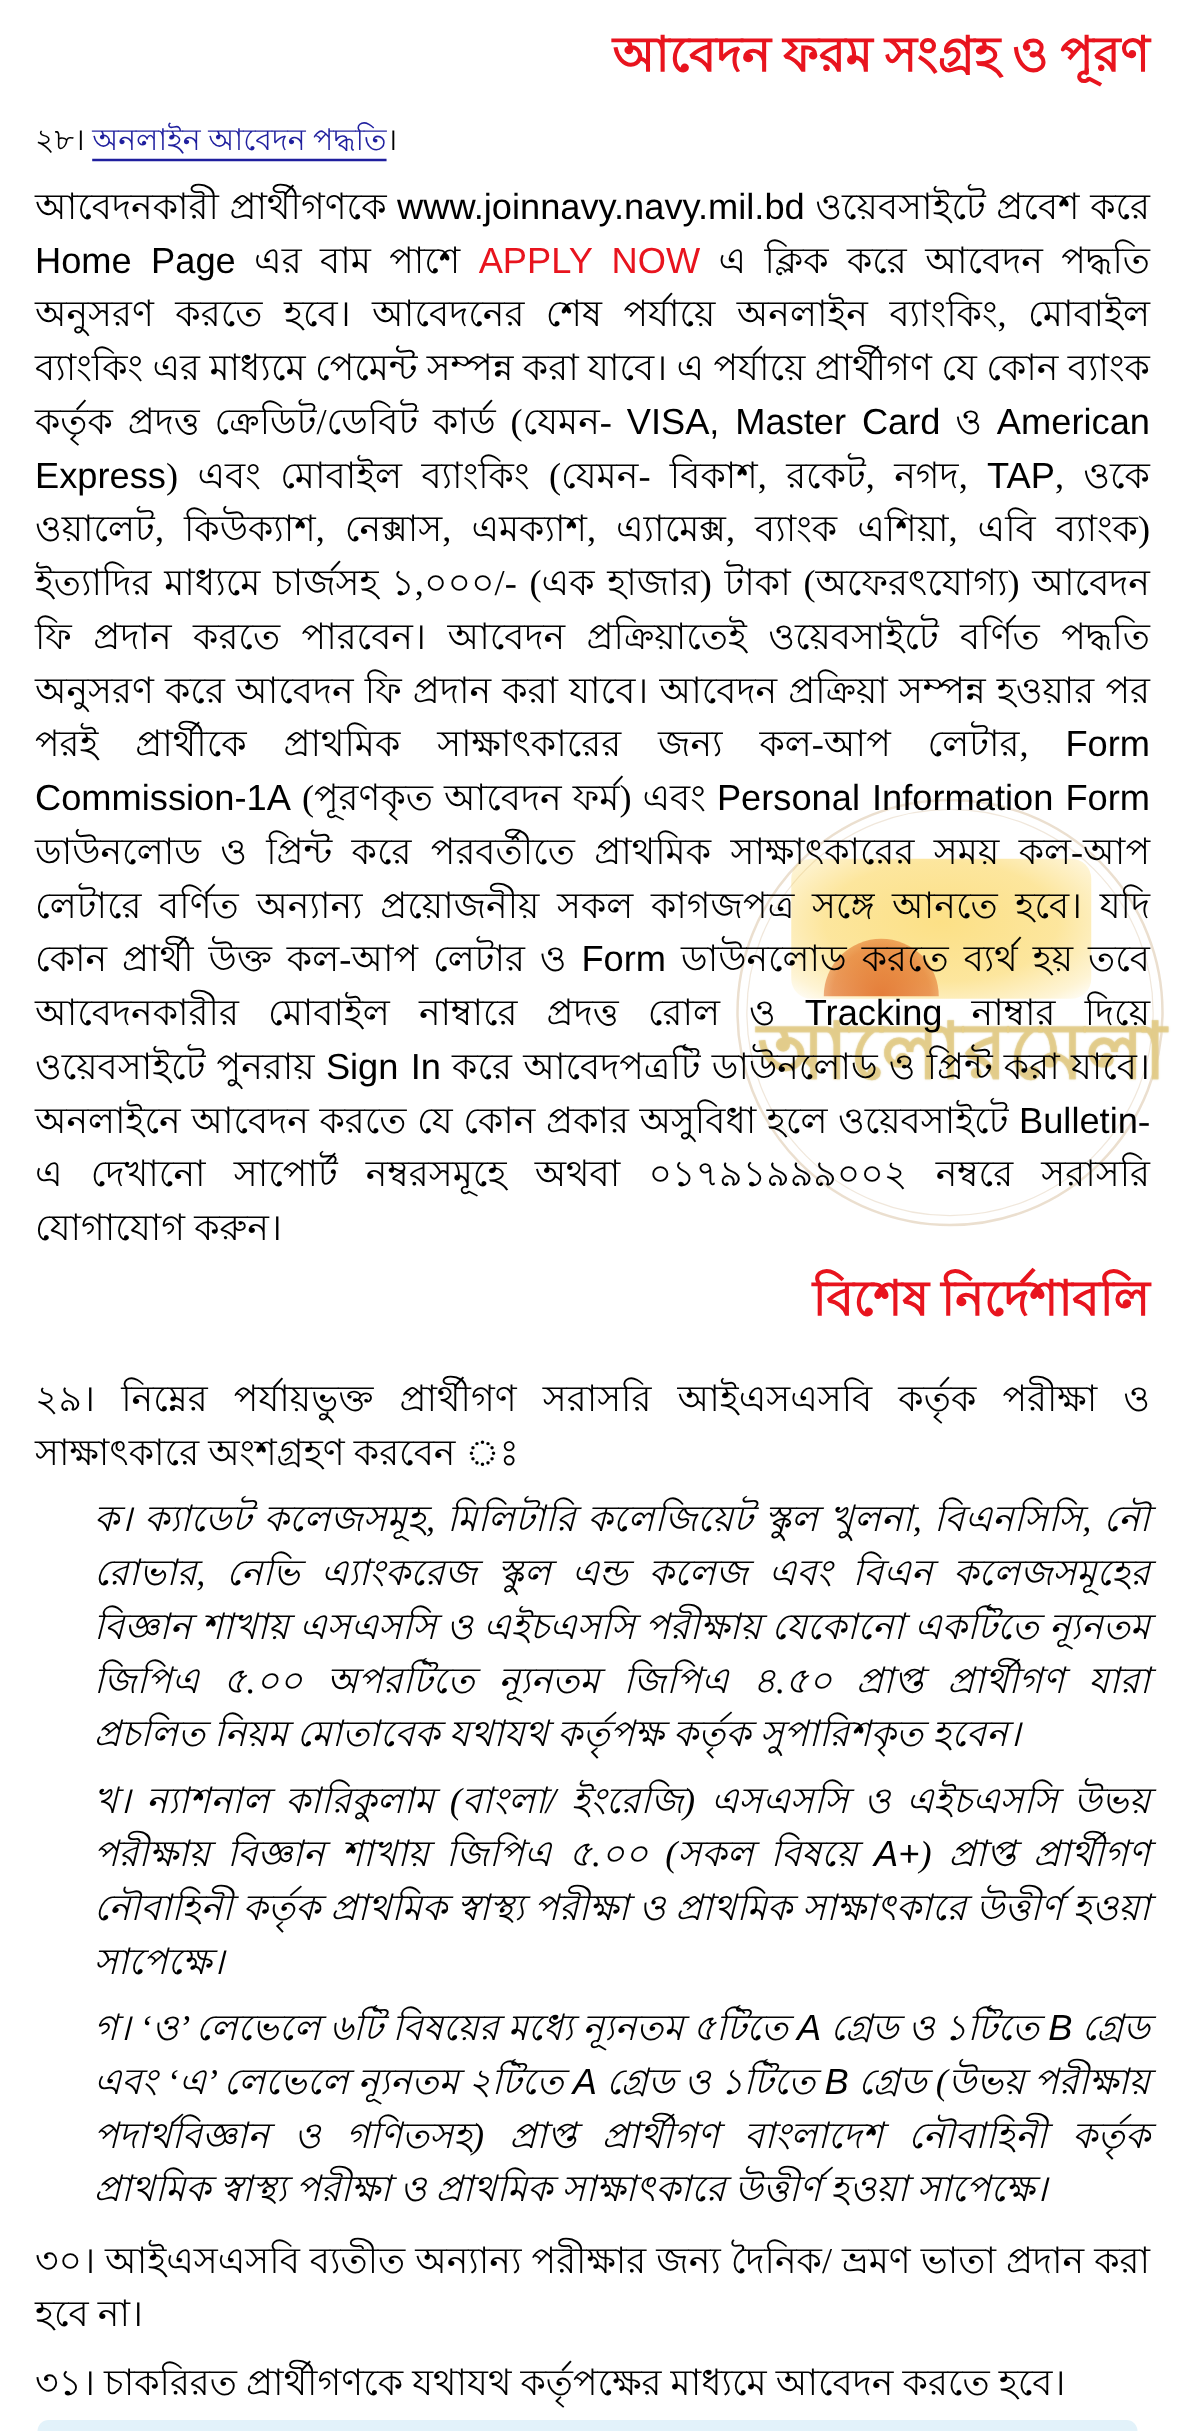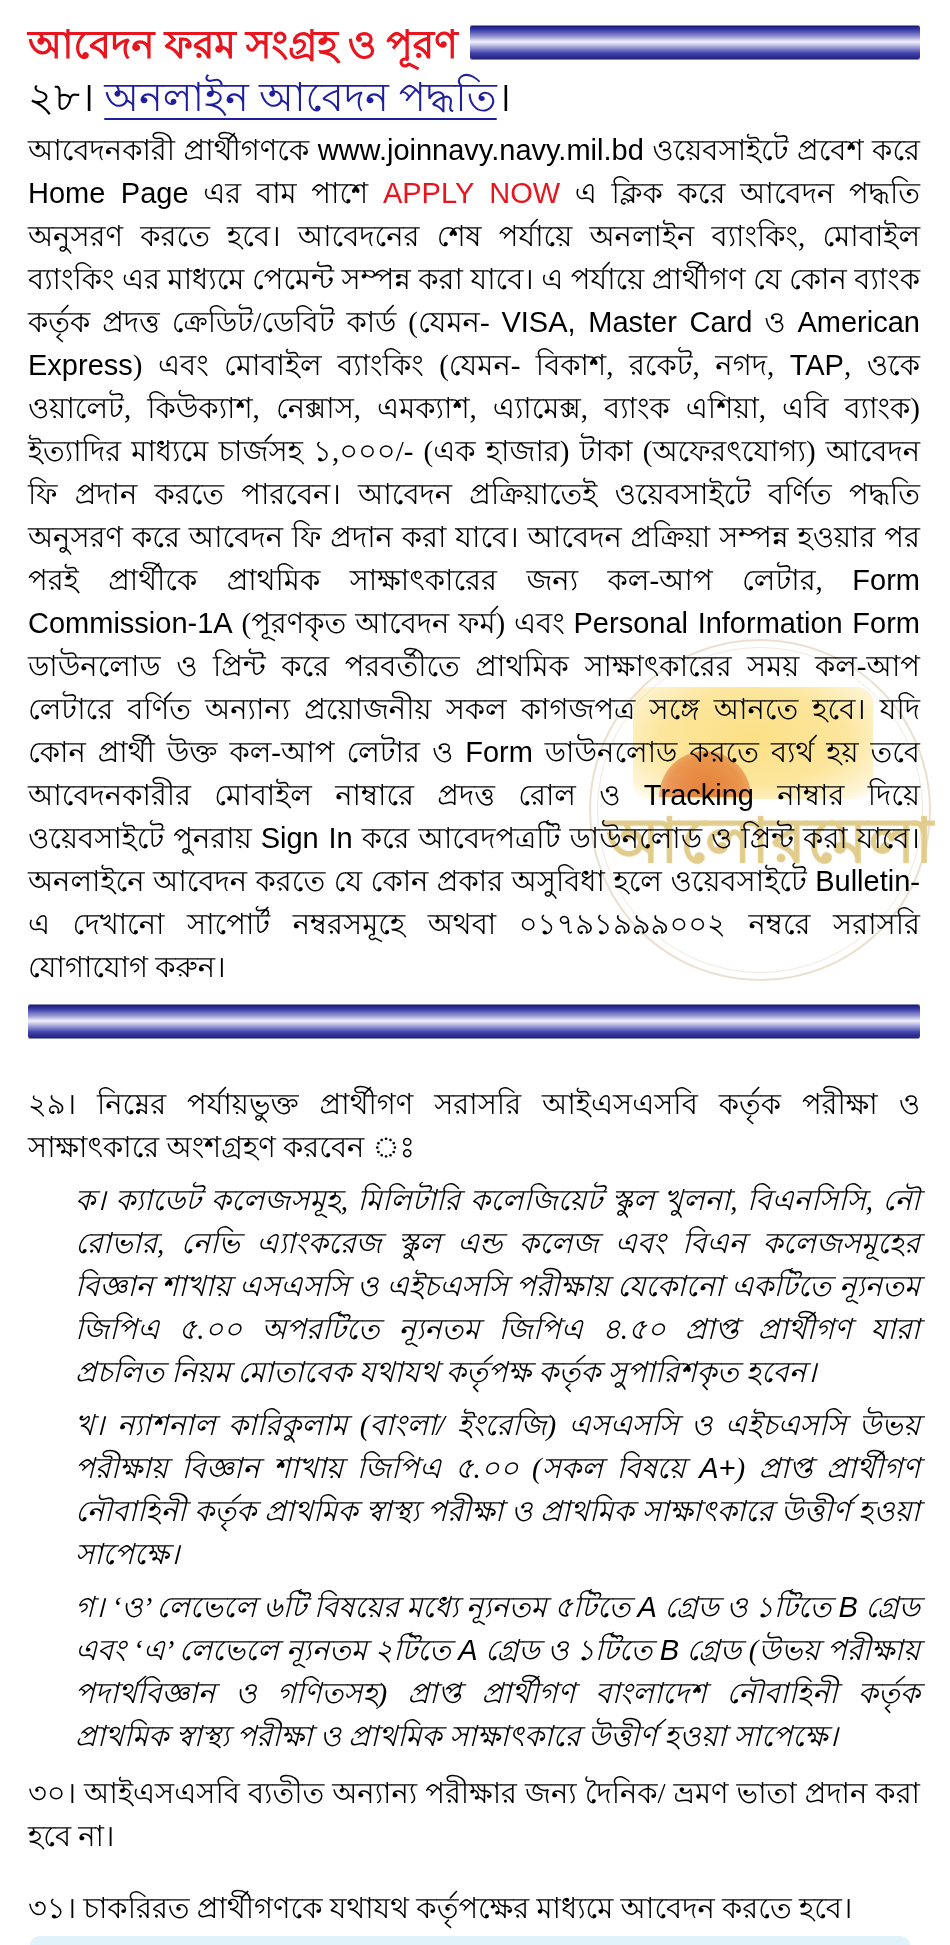--- a/index.html
+++ b/index.html
@@ -33,51 +33,51 @@
     background:radial-gradient(ellipse at 50% 100%, rgba(224,106,35,.85) 0%, rgba(224,106,35,.65) 60%, rgba(224,106,35,.15) 100%);
   }
   .wm-text{
     position:absolute;left:0;top:158px;width:100%;
     text-align:right;font-size:62px;font-weight:bold;letter-spacing:2px;
     color:rgba(238,214,140,.60);
     text-shadow:0 0 1px rgba(170,140,60,.55), 0 0 2px rgba(255,250,225,.8);
   }
   
   .content{position:relative;z-index:1;padding:24px 30px 0 28px;}
-  .heading-row{display:flex;align-items:flex-start;gap:12px;margin:0 0 0 0;height:48px;}
+  .heading-row{display:flex;align-items:flex-end;gap:12px;margin:0 0 0 0;height:48px;flex-direction:column;}
   .heading-row.second{margin-top:14px;}
   .heading-text{
     color:var(--heading-red);
     font-size:39px;font-weight:bold;line-height:1.1;white-space:nowrap;
   }
   .heading-bar{
     flex:1;height:33px;border-radius:2px;margin-top:2px;
     background:linear-gradient(180deg,
       #191975 0%, #3b3bab 12%, #9595d2 32%, #f2f2fb 48%,
       #b5b5e0 60%, #4343ad 82%, #20207c 100%);
     box-shadow:0 1px 0 rgba(20,20,90,.5), 0 -1px 0 rgba(20,20,90,.5);
   }
-  .item28{font-size:40px;line-height:43px;margin:4px 0 0;}
+  .item28{font-size:24px;line-height:43px;margin:20px 0 0;}
   .link{
     color:var(--link-blue);
     text-decoration:underline;
     text-decoration-color:var(--link-blue);
     text-decoration-thickness:2px;
     text-underline-offset:7px;
     cursor:pointer;
   }
   .para{
     font-size:29px;line-height:43px;
     text-align:justify;text-justify:inter-word;
     margin:10px 0 0;
   }
   .para.first{margin-top:10px;}
   .para.item29{margin-top:32px;}
   .para.sub{padding-left:47px;margin-top:10px;font-style:italic;}
-  .para.numbered{margin-top:29px;}
+  .para.numbered{margin-top:12px;}
   .para.num30{margin-top:14px;font-family:Liberation Serif, serif;}
   .seg-en{font-family:"Liberation Sans","DejaVu Sans",sans-serif;}
   .seg-red{color:var(--heading-red);font-family:"Liberation Sans","DejaVu Sans",sans-serif;font-weight:500;margin-top:32px;}
   
   .bottom-band{
     position:absolute;left:30px;right:40px;bottom:0;height:9px;z-index:1;
     background:var(--band-blue);
     border-radius:10px 10px 0 0;
   }
 </style>
@@ -98,20 +98,21 @@
     <div class="heading-row">
       <span class="heading-text">আবেদন ফরম সংগ্রহ ও পূরণ</span>
       <span class="heading-bar"></span>
     </div>
 
     <p class="item28"><span>২৮। </span><span class="link">অনলাইন আবেদন পদ্ধতি</span><span>।</span></p>
 
     <p class="para first"><span>আবেদনকারী প্রার্থীগণকে </span><span class="seg-en">www.joinnavy.navy.mil.bd</span><span> ওয়েবসাইটে প্রবেশ করে </span><span class="seg-en">Home Page</span><span> এর বাম পাশে </span><span class="seg-red">APPLY NOW</span><span> এ ক্লিক করে আবেদন পদ্ধতি অনুসরণ করতে হবে। আবেদনের শেষ পর্যায়ে অনলাইন ব্যাংকিং, মোবাইল ব্যাংকিং এর মাধ্যমে পেমেন্ট সম্পন্ন করা যাবে। এ পর্যায়ে প্রার্থীগণ যে কোন ব্যাংক কর্তৃক প্রদত্ত ক্রেডিট/ডেবিট কার্ড (যেমন- </span><span class="seg-en">VISA, Master Card</span><span> ও </span><span class="seg-en">American Express</span><span>) এবং মোবাইল ব্যাংকিং (যেমন- বিকাশ, রকেট, নগদ, </span><span class="seg-en">TAP</span><span>, ওকে ওয়ালেট, কিউক্যাশ, নেক্সাস, এমক্যাশ, এ্যামেক্স, ব্যাংক এশিয়া, এবি ব্যাংক) ইত্যাদির মাধ্যমে চার্জসহ ১,০০০/- (এক হাজার) টাকা (অফেরৎযোগ্য) আবেদন ফি প্রদান করতে পারবেন। আবেদন প্রক্রিয়াতেই ওয়েবসাইটে বর্ণিত পদ্ধতি অনুসরণ করে আবেদন ফি প্রদান করা যাবে। আবেদন প্রক্রিয়া সম্পন্ন হওয়ার পর পরই প্রার্থীকে প্রাথমিক সাক্ষাৎকারের জন্য কল-আপ লেটার, </span><span class="seg-en">Form Commission-1A</span><span> (পূরণকৃত আবেদন ফর্ম) এবং </span><span class="seg-en">Personal Information Form</span><span> ডাউনলোড ও প্রিন্ট করে পরবর্তীতে প্রাথমিক সাক্ষাৎকারের সময় কল-আপ লেটারে বর্ণিত অন্যান্য প্রয়োজনীয় সকল কাগজপত্র সঙ্গে আনতে হবে। যদি কোন প্রার্থী উক্ত কল-আপ লেটার ও </span><span class="seg-en">Form</span><span> ডাউনলোড করতে ব্যর্থ হয় তবে আবেদনকারীর মোবাইল নাম্বারে প্রদত্ত রোল ও </span><span class="seg-en">Tracking</span><span> নাম্বার দিয়ে ওয়েবসাইটে পুনরায় </span><span class="seg-en">Sign In</span><span> করে আবেদপত্রটি ডাউনলোড ও প্রিন্ট করা যাবে। অনলাইনে আবেদন করতে যে কোন প্রকার অসুবিধা হলে ওয়েবসাইটে </span><span class="seg-en">Bulletin</span><span>-এ দেখানো সাপোর্ট নম্বরসমূহে অথবা ০১৭৯১৯৯৯০০২ নম্বরে সরাসরি যোগাযোগ করুন।</span></p>
 
     <div class="heading-row second">
+      <span class="heading-text">বিশেষ নির্দেশাবলি</span>
       <span class="heading-bar"></span>
     </div>
 
     <p class="para item29"><span>২৯। নিম্নের পর্যায়ভুক্ত প্রার্থীগণ সরাসরি আইএসএসবি কর্তৃক পরীক্ষা ও সাক্ষাৎকারে অংশগ্রহণ করবেন ঃ</span></p>
 
     <p class="para sub"><span>ক। ক্যাডেট কলেজসমূহ, মিলিটারি কলেজিয়েট স্কুল খুলনা, বিএনসিসি, নৌ রোভার, নেভি এ্যাংকরেজ স্কুল এন্ড কলেজ এবং বিএন কলেজসমূহের বিজ্ঞান শাখায় এসএসসি ও এইচএসসি পরীক্ষায় যেকোনো একটিতে ন্যূনতম জিপিএ ৫.০০ অপরটিতে ন্যূনতম জিপিএ ৪.৫০ প্রাপ্ত প্রার্থীগণ যারা প্রচলিত নিয়ম মোতাবেক যথাযথ কর্তৃপক্ষ কর্তৃক সুপারিশকৃত হবেন।</span></p>
     <p class="para sub"><span>খ। ন্যাশনাল কারিকুলাম (বাংলা/ ইংরেজি) এসএসসি ও এইচএসসি উভয় পরীক্ষায় বিজ্ঞান শাখায় জিপিএ ৫.০০ (সকল বিষয়ে </span><span class="seg-en">A+</span><span>) প্রাপ্ত প্রার্থীগণ নৌবাহিনী কর্তৃক প্রাথমিক স্বাস্থ্য পরীক্ষা ও প্রাথমিক সাক্ষাৎকারে উত্তীর্ণ হওয়া সাপেক্ষে।</span></p>
     <p class="para sub"><span>গ। ‘ও’ লেভেলে ৬টি বিষয়ের মধ্যে ন্যূনতম ৫টিতে </span><span class="seg-en">A</span><span> গ্রেড ও ১টিতে </span><span class="seg-en">B</span><span> গ্রেড এবং ‘এ’ লেভেলে ন্যূনতম ২টিতে </span><span class="seg-en">A</span><span> গ্রেড ও ১টিতে </span><span class="seg-en">B</span><span> গ্রেড (উভয় পরীক্ষায় পদার্থবিজ্ঞান ও গণিতসহ) প্রাপ্ত প্রার্থীগণ বাংলাদেশ নৌবাহিনী কর্তৃক প্রাথমিক স্বাস্থ্য পরীক্ষা ও  প্রাথমিক সাক্ষাৎকারে উত্তীর্ণ হওয়া সাপেক্ষে।</span></p>
 
     <p class="para numbered num30"><span>৩০। আইএসএসবি ব্যতীত অন্যান্য পরীক্ষার জন্য দৈনিক/ ভ্রমণ ভাতা প্রদান করা হবে না।</span></p>

